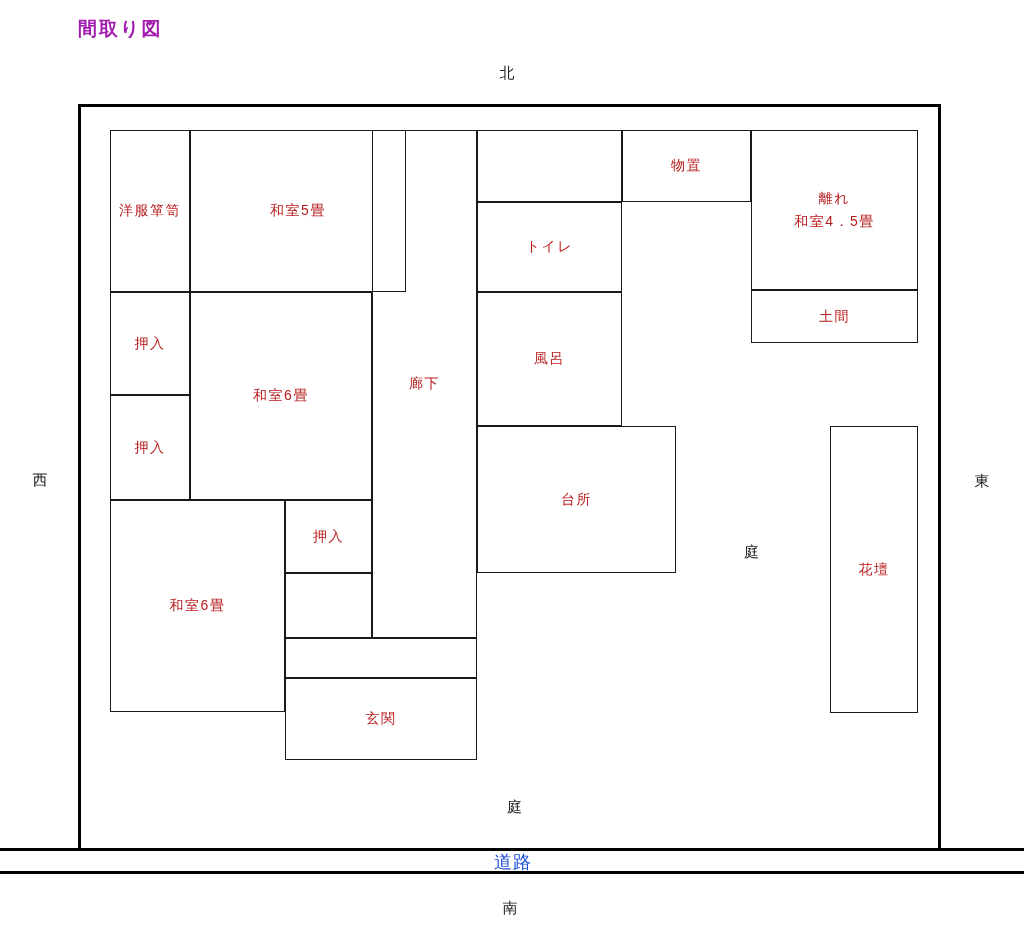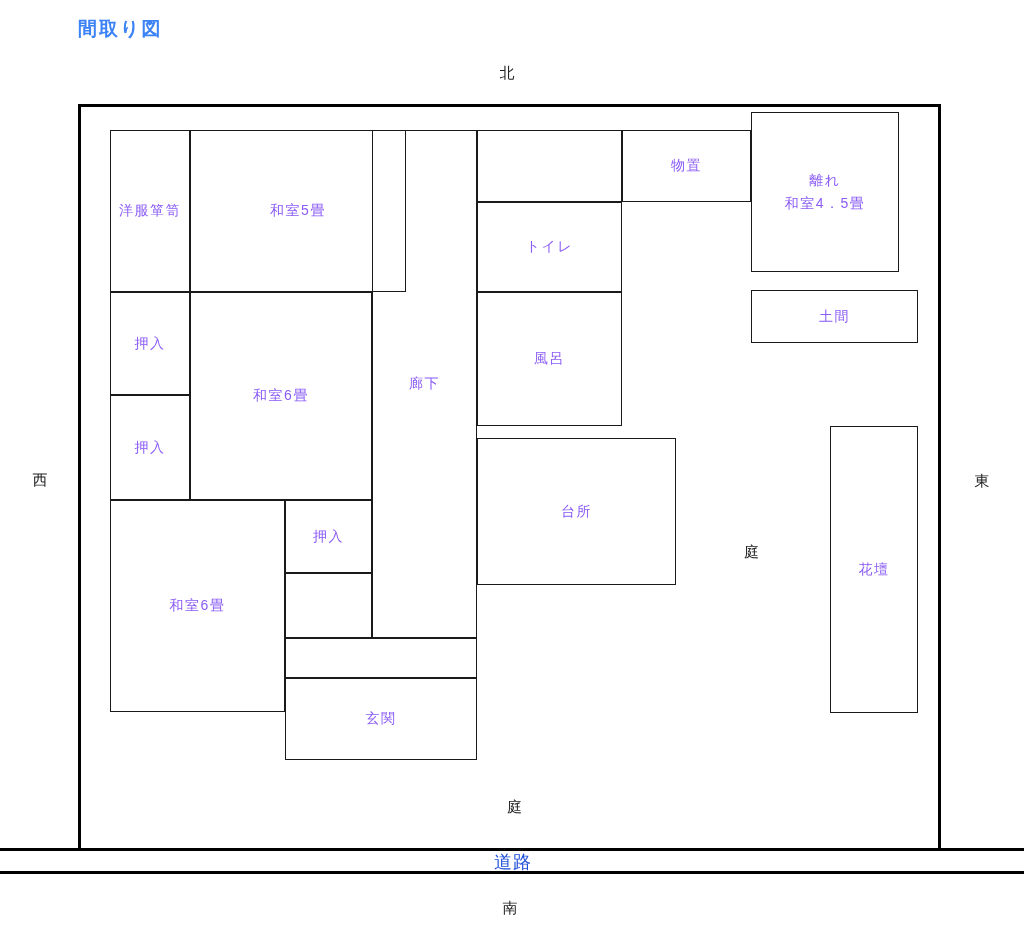--- a/index.html
+++ b/index.html
@@ -14,21 +14,21 @@
     height: 940px;
     background: #ffffff;
     overflow: hidden;
   }
   .title {
     position: absolute;
     left: 78px;
     top: 16px;
     font-size: 19px;
     font-weight: bold;
-    color: #3b82f6;
+    color: #a21caf;
     letter-spacing: 2px;
     white-space: nowrap;
   }
   .compass {
     position: absolute;
     transform: translate(-50%, -50%);
     font-size: 15px;
     color: #222222;
     white-space: nowrap;
   }
@@ -58,21 +58,21 @@
     border: 1.5px solid #1a1a1a;
     box-sizing: border-box;
     background: transparent;
     display: flex;
     flex-direction: column;
     align-items: center;
     justify-content: center;
   }
   .room-label {
     font-size: 14px;
-    color: #8b5cf6;
+    color: #b91c1c;
     letter-spacing: 1.5px;
     line-height: 1.65;
     white-space: nowrap;
   }
   .outdoor-label {
     position: absolute;
     transform: translate(-50%, -50%);
     font-size: 15px;
     color: #222222;
     letter-spacing: 1px;
@@ -122,40 +122,40 @@
       <div class="room" style="left: 372px; top: 130px; width: 105px; height: 508px;">
         <div class="room-label">廊下</div>
       </div>
       <div class="room" style="left: 477px; top: 130px; width: 145px; height: 72px;"></div>
       <div class="room" style="left: 477px; top: 202px; width: 145px; height: 90px;">
         <div class="room-label">トイレ</div>
       </div>
       <div class="room" style="left: 622px; top: 130px; width: 129px; height: 72px;">
         <div class="room-label">物置</div>
       </div>
-      <div class="room" style="left: 751px; top: 112px; width: 148px; height: 160px;">
+      <div class="room" style="left: 751px; top: 130px; width: 167px; height: 160px;">
         <div class="room-label">離れ</div>
         <div class="room-label">和室4．5畳</div>
       </div>
       <div class="room" style="left: 751px; top: 290px; width: 167px; height: 53px;">
         <div class="room-label">土間</div>
       </div>
       <div class="room" style="left: 110px; top: 292px; width: 80px; height: 103px;">
         <div class="room-label">押入</div>
       </div>
       <div class="room" style="left: 110px; top: 395px; width: 80px; height: 105px;">
         <div class="room-label">押入</div>
       </div>
       <div class="room" style="left: 190px; top: 292px; width: 182px; height: 208px;">
         <div class="room-label">和室6畳</div>
       </div>
       <div class="room" style="left: 477px; top: 292px; width: 145px; height: 134px; align-items: center;">
         <div class="room-label">風呂</div>
       </div>
-      <div class="room" style="left: 477px; top: 426px; width: 199px; height: 147px; margin-top: 12px;">
+      <div class="room" style="left: 477px; top: 426px; width: 199px; height: 147px;">
         <div class="room-label">台所</div>
       </div>
       <div class="room" style="left: 110px; top: 500px; width: 175px; height: 212px;">
         <div class="room-label">和室6畳</div>
       </div>
       <div class="room" style="left: 285px; top: 500px; width: 87px; height: 73px;">
         <div class="room-label">押入</div>
       </div>
       <div class="room" style="left: 285px; top: 573px; width: 87px; height: 65px;"></div>
       <div class="room" style="left: 285px; top: 638px; width: 192px; height: 40px;"></div>

